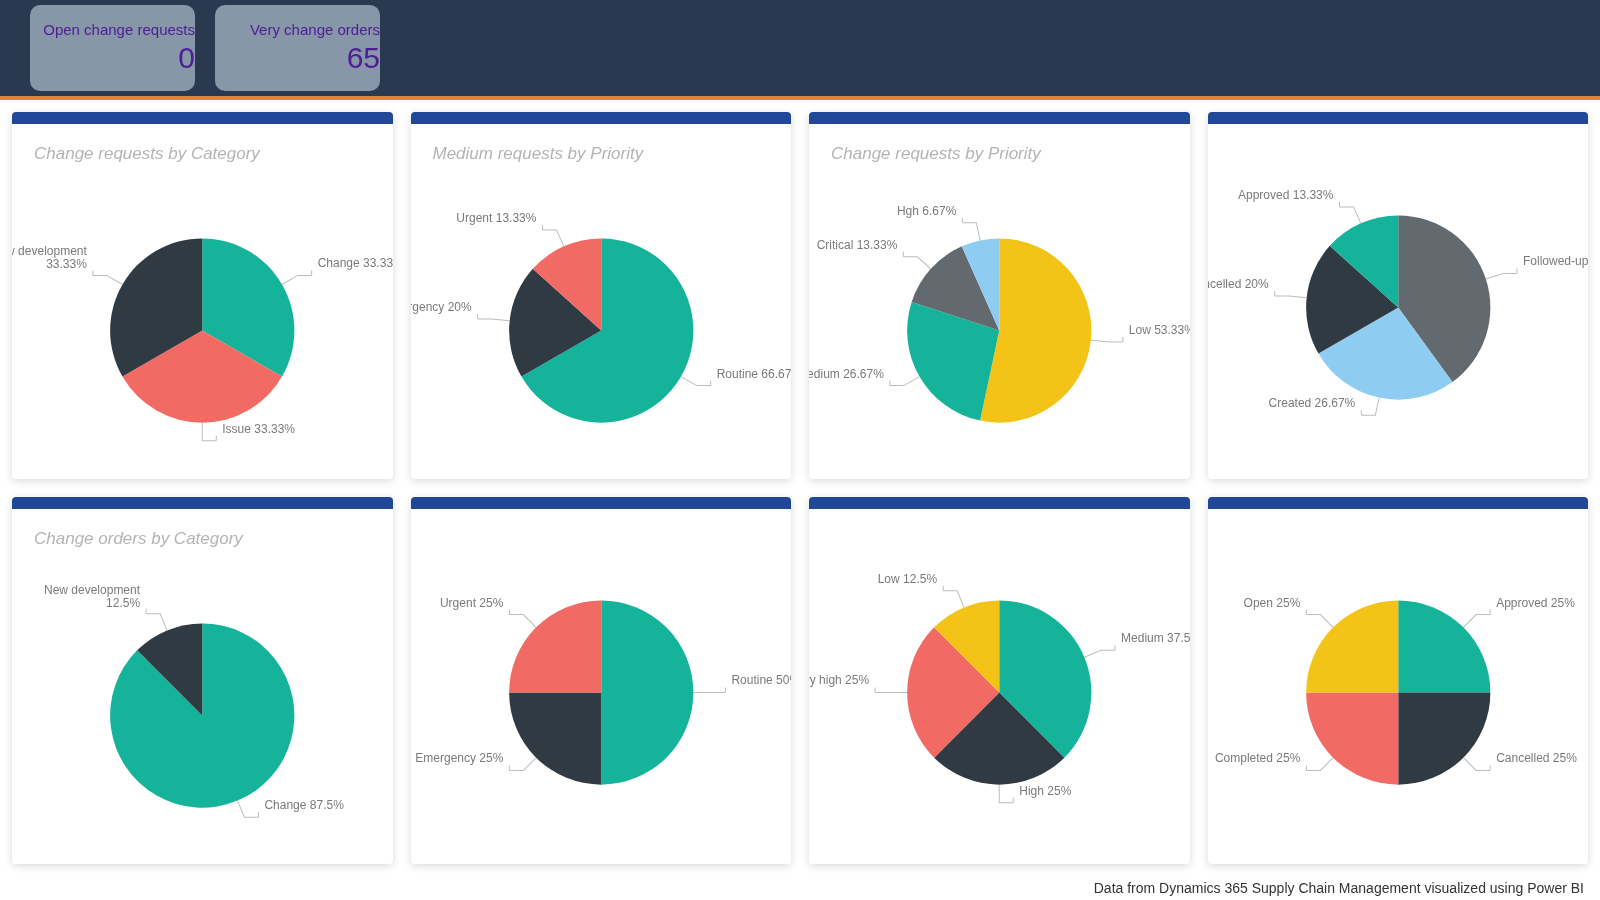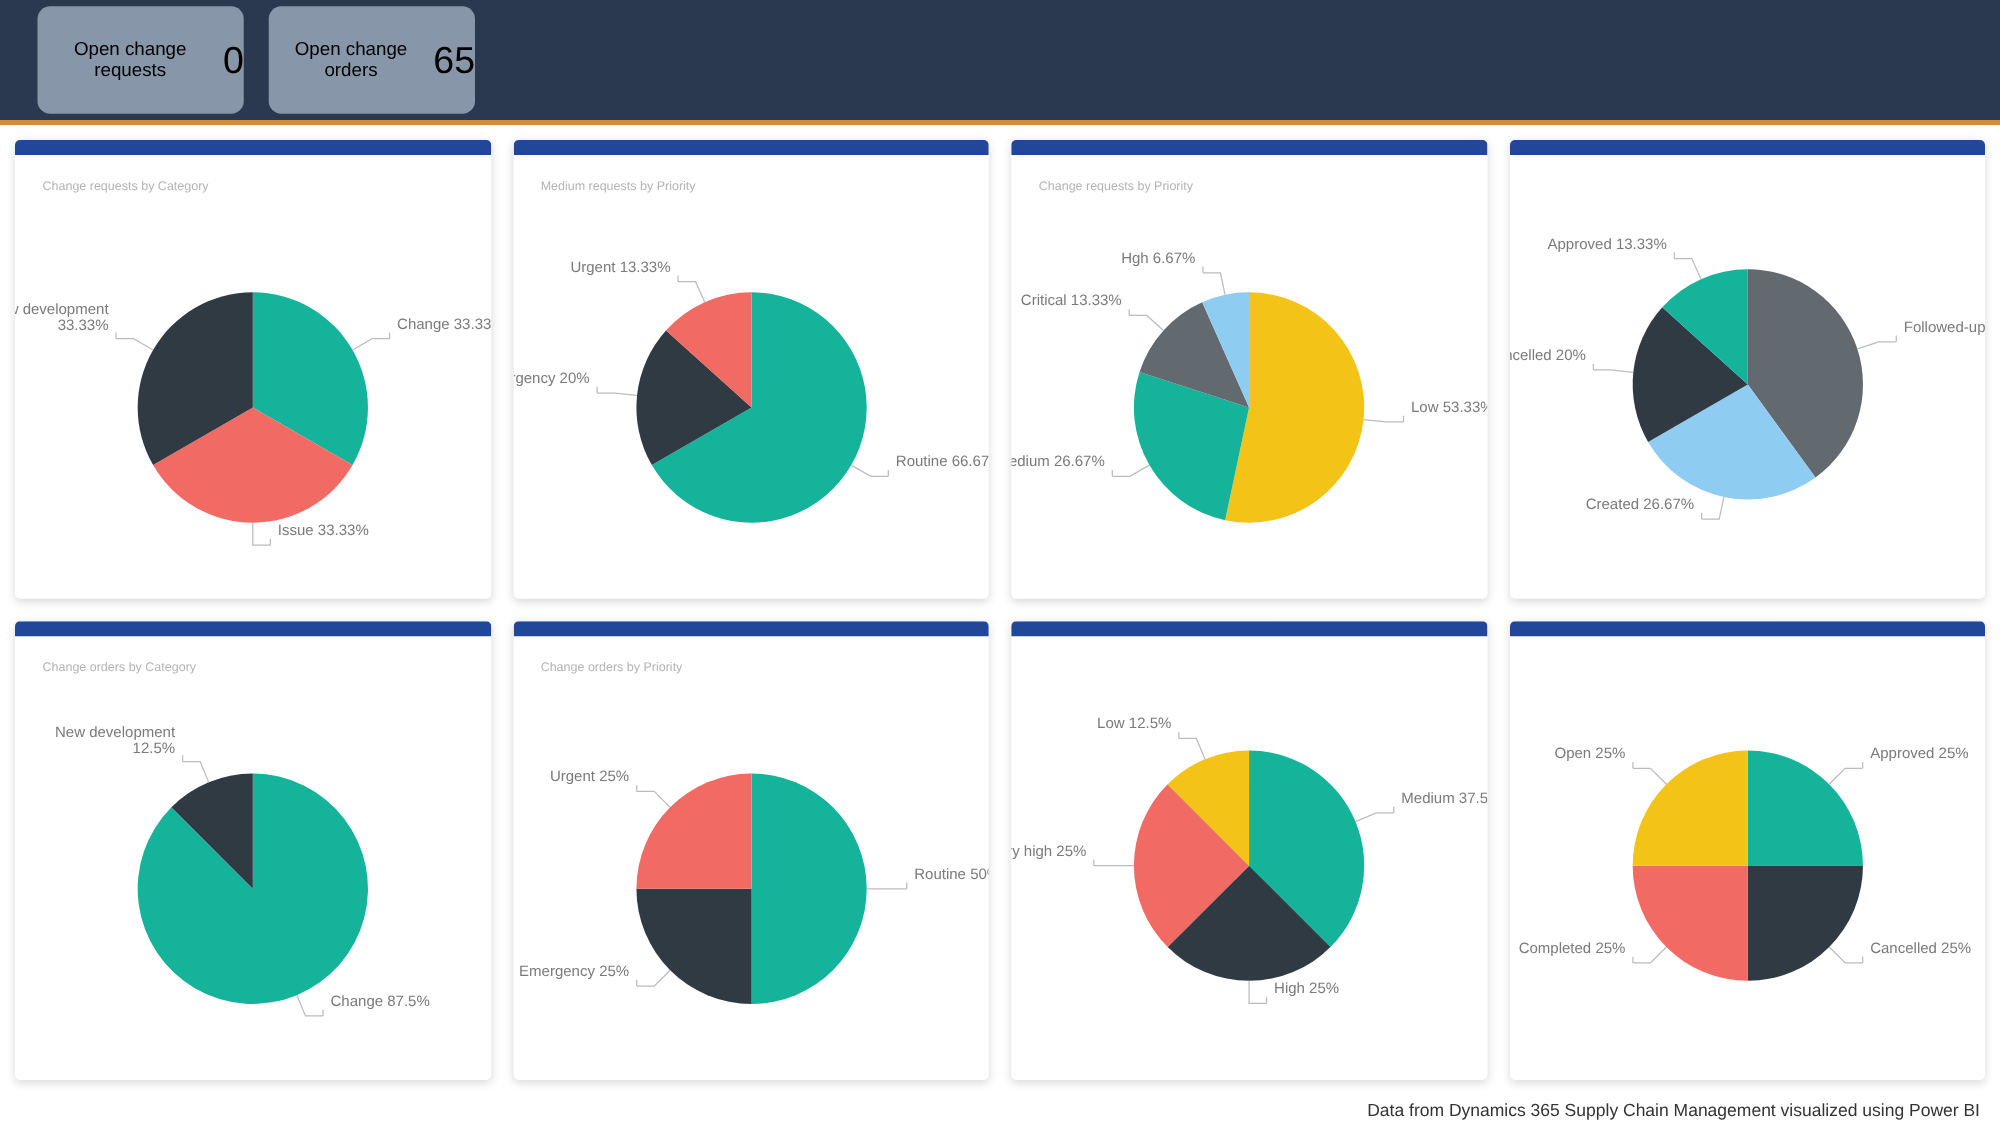--- a/index.html
+++ b/index.html
@@ -18,24 +18,24 @@
     padding-left: 30px;
     gap: 20px;
     border-bottom: 4px solid #d48a3a;
   }
   .kpi {
     background: #8796a8;
     border-radius: 10px;
     width: 165px;
     height: 86px;
     display: flex;
-    flex-direction: row;
-    align-items: center;
+    flex-direction: column;
+    align-items: flex-end;
     justify-content: center;
-    color: #000000;
+    color: #4c1d95;
   }
   .kpi .kpi-label { font-size: 15px; line-height: 1.15; text-align: center; }
   .kpi .kpi-value { font-size: 30px; font-weight: 300; margin-top: 2px; }
   .grid {
     padding: 12px;
     display: grid;
     grid-template-columns: repeat(4, 1fr);
     grid-template-rows: repeat(2, 1fr);
     gap: 18px;
     height: calc(100% - 100px - 24px);
@@ -46,23 +46,24 @@
     box-shadow: 0 2px 8px rgba(0,0,0,0.15);
     display: flex;
     flex-direction: column;
     overflow: hidden;
   }
   .card .bar {
     height: 12px;
     background: #214799;
   }
   .card .title {
-    font-size: 10px;
+    font-size: 17px;
     color: #b4b4b4;
     padding: 20px 11px 6px 22px;
+    font-style: italic;
   }
   .card .chart-wrap {
     flex: 1;
     position: relative;
   }
   .card svg { width: 100%; height: 100%; display: block; }
   .footer {
     position: absolute;
     right: 16px;
     bottom: 4px;
@@ -85,21 +86,21 @@
 </style>
 </head>
 <body>
 
 <div class="topbar">
   <div class="kpi">
     <div class="kpi-label">Open change requests</div>
     <div class="kpi-value">0</div>
   </div>
   <div class="kpi">
-    <div class="kpi-label">Open change orders</div>
+    <div class="kpi-label">Very change orders</div>
     <div class="kpi-value">65</div>
   </div>
 </div>
 
 <div class="grid">
     <div class="card">
     <div class="bar"></div>
     <div class="title">Change requests by Category</div>
     <div class="chart-wrap">
       <svg viewBox="0 0 380 300">
@@ -196,21 +197,20 @@
           <text class="slice-label" text-anchor="start"><tspan x="252.09517756015987" y="249.62674857624154">Change 87.5%</tspan></text>
           <path d="M 190,156 L 124.94617613083761,90.94617613083763 A 92,92 0 0 1 189.99999999999997,64 Z" fill="#303a42"></path>
           <polyline points="154.79312422241176,71.00308300896161 147.90482243984016,54.37325142375845 133.90482243984016,54.37325142375845" class="leader"></polyline>
           <line x1="133.90482243984016" y1="54.37325142375845" x2="133.90482243984016" y2="49.37325142375845" class="tick"></line>
           <text class="slice-label" text-anchor="end"><tspan x="127.90482243984016" y="34.37325142375845">New development</tspan><tspan x="127.90482243984016" y="47.37325142375845">12.5%</tspan></text>
         </svg>
     </div>
     </div>
     <div class="card">
     <div class="bar"></div>
-    <div class="title">Change orders by Priority</div>
     <div class="chart-wrap">
       <svg viewBox="0 0 380 300">
           <path d="M 190,156 L 190,64 A 92,92 0 0 1 190,248 Z" fill="#16b39b"></path>
           <polyline points="282,156 300,156 314,156" class="leader"></polyline>
           <line x1="314" y1="156" x2="314" y2="151" class="tick"></line>
           <text class="slice-label" text-anchor="start"><tspan x="320" y="148">Routine 50%</tspan></text>
           <path d="M 190,156 L 190,248 A 92,92 0 0 1 98,156 Z" fill="#303a42"></path>
           <polyline points="124.94617613083763,221.0538238691624 112.21825406947978,233.78174593052023 98.21825406947978,233.78174593052023" class="leader"></polyline>
           <line x1="98.21825406947978" y1="233.78174593052023" x2="98.21825406947978" y2="228.78174593052023" class="tick"></line>
           <text class="slice-label" text-anchor="end"><tspan x="92.21825406947978" y="225.78174593052023">Emergency 25%</tspan></text>

